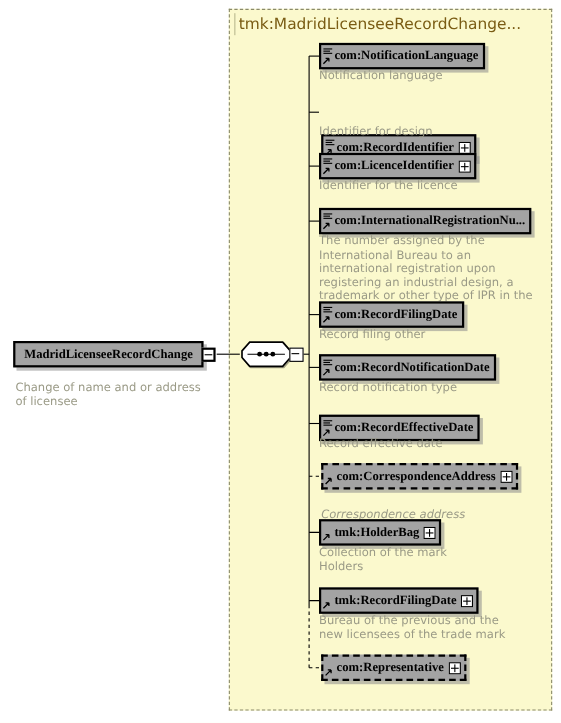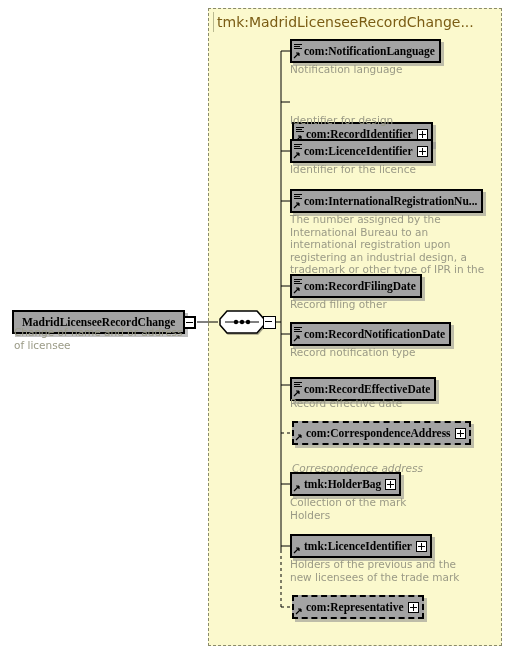--- a/index.html
+++ b/index.html
@@ -185,21 +185,21 @@
   .doc {
     position: absolute;
     font-size: 10.5px;
     color: #9a9a86;
     line-height: 12.5px;
     white-space: pre-line;
   }
   .doc.root-doc {
     color: #9a9a86;
     left: 14px;
-    top: 326px;
+    top: 346px;
     width: 170px;
   }
 
   
   .node {
     position: absolute;
   }
 
   
   #connectors {
@@ -420,26 +420,26 @@
   <div class="doc" style="left:290px; top:496px; width:150px;">Collection of the mark Holders</div>
 
   <div class="node" style="left:290px; top:534px;">
     <div class="node-box">
       <div class="node-inner">
         <span class="el-icon">
           <svg class="arw" viewBox="0 0 8 8">
               <path d="M1,7 L6,2 M6,2 L3,2 M6,2 L6,5" stroke="#000" stroke-width="1.2" fill="none"></path>
             </svg>
         </span>
-        <span class="node-text">tmk:LicenceIdentifier</span>
-        <span class="pm-box plus"></span>
-      </div>
-    </div>
-  </div>
-  <div class="doc" style="left:290px; top:558px; width:170px;">Holders of the previous and the new licensees of the trade mark</div>
+        <span class="node-text">tmk:RecordFilingDate</span>
+        <span class="pm-box plus"></span>
+      </div>
+    </div>
+  </div>
+  <div class="doc" style="left:290px; top:558px; width:170px;">Bureau of the previous and the new licensees of the trade mark</div>
 
   <div class="node" style="left:292px; top:595px;">
     <div class="node-box dashed">
       <div class="node-inner">
         <span class="el-icon">
           <svg class="arw" viewBox="0 0 8 8">
               <path d="M1,7 L6,2 M6,2 L3,2 M6,2 L6,5" stroke="#000" stroke-width="1.2" fill="none"></path>
             </svg>
         </span>
         <span class="node-text">com:Representative</span>

